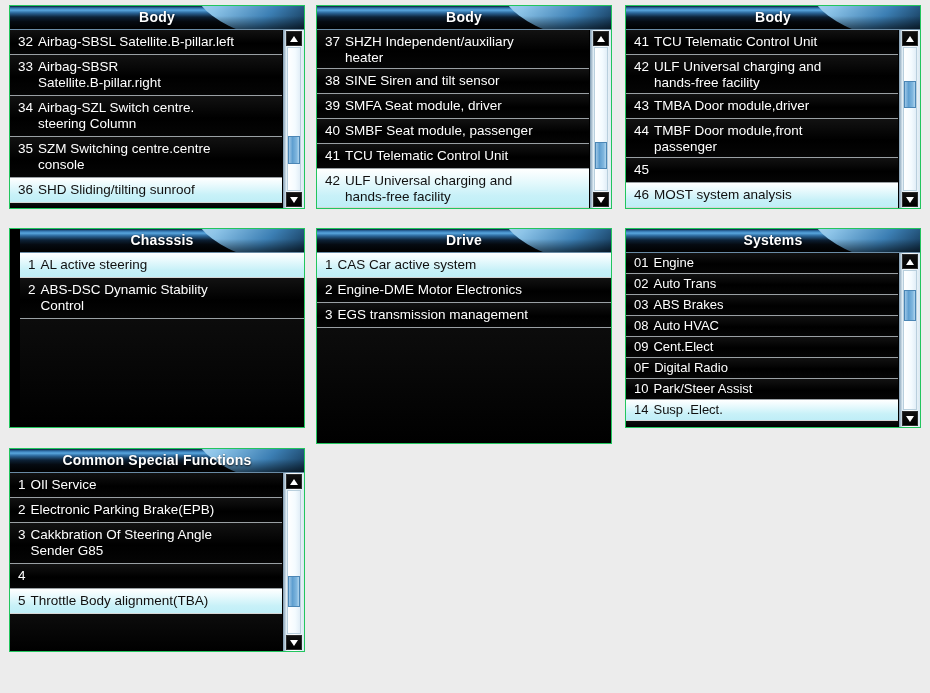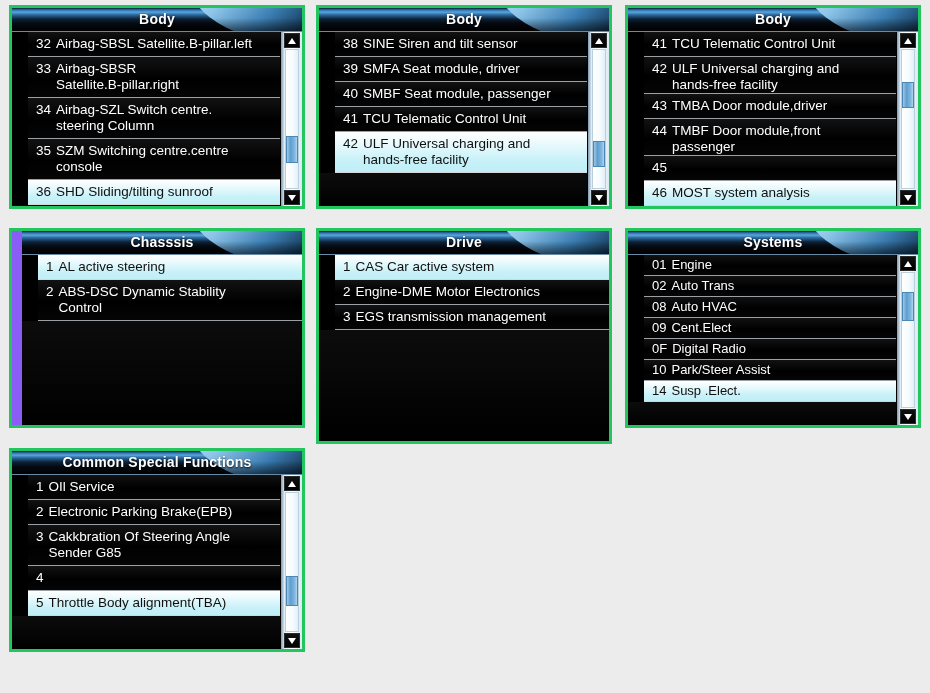--- a/index.html
+++ b/index.html
@@ -19,22 +19,22 @@
   
   #screens {
     position: relative;
     width: 930px;
     height: 693px;
   }
 
   .panel {
     position: absolute;
     box-sizing: border-box;
-    background: #8b5cf6;
-    border: 3px solid #22c55e;
+    background: #000000;
+    border: 1px solid #22c55e;
     overflow: hidden;
   }
 
   
   .panel-header {
     position: relative;
     height: 23px;
     overflow: hidden;
     background:
       linear-gradient(to bottom,
@@ -100,21 +100,20 @@
     box-sizing: border-box;
     padding: 4px 6px 4px 8px;
     border-bottom: 1px solid #9aa0a4;
     background: linear-gradient(to bottom, #121212 0%, #000000 55%, #050505 100%);
     color: #ffffff;
     font-size: 13.5px;
     line-height: 16px;
     display: flex;
     align-items: flex-start;
     min-height: 25px;
-    margin-left: 16px;
   }
   .row .num {
     flex: 0 0 auto;
     margin-right: 5px;
     white-space: pre;
   }
   .row .lbl {
     flex: 1 1 auto;
     white-space: pre-line;
   }
@@ -247,20 +246,25 @@
     </div>
     <div class="panel has-scroll" id="p-body2">
       <div class="panel-header">
         <div class="swoosh"></div>
         <div class="swoosh2"></div>
         <div class="panel-title">Body</div>
       </div>
       <div class="panel-body">
         <div class="list" style="display: flex; flex-direction: column;">
           <div class="row">
+            <span class="num">37</span>
+            <span class="lbl">SHZH Independent/auxiliary
+heater</span>
+          </div>
+          <div class="row">
             <span class="num">38</span>
             <span class="lbl">SINE Siren and tilt sensor</span>
           </div>
           <div class="row">
             <span class="num">39</span>
             <span class="lbl">SMFA  Seat module, driver</span>
           </div>
           <div class="row">
             <span class="num">40</span>
             <span class="lbl">SMBF  Seat module, passenger</span>
@@ -392,20 +396,24 @@
         <div class="list" style="display: flex; flex-direction: column;">
           <div class="row compact">
             <span class="num">01</span>
             <span class="lbl">Engine</span>
           </div>
           <div class="row compact">
             <span class="num">02</span>
             <span class="lbl">Auto Trans</span>
           </div>
           <div class="row compact">
+            <span class="num">03</span>
+            <span class="lbl">ABS Brakes</span>
+          </div>
+          <div class="row compact">
             <span class="num">08</span>
             <span class="lbl">Auto HVAC</span>
           </div>
           <div class="row compact">
             <span class="num">09</span>
             <span class="lbl">Cent.Elect</span>
           </div>
           <div class="row compact">
             <span class="num">0F</span>
             <span class="lbl"> Digital Radio</span>

